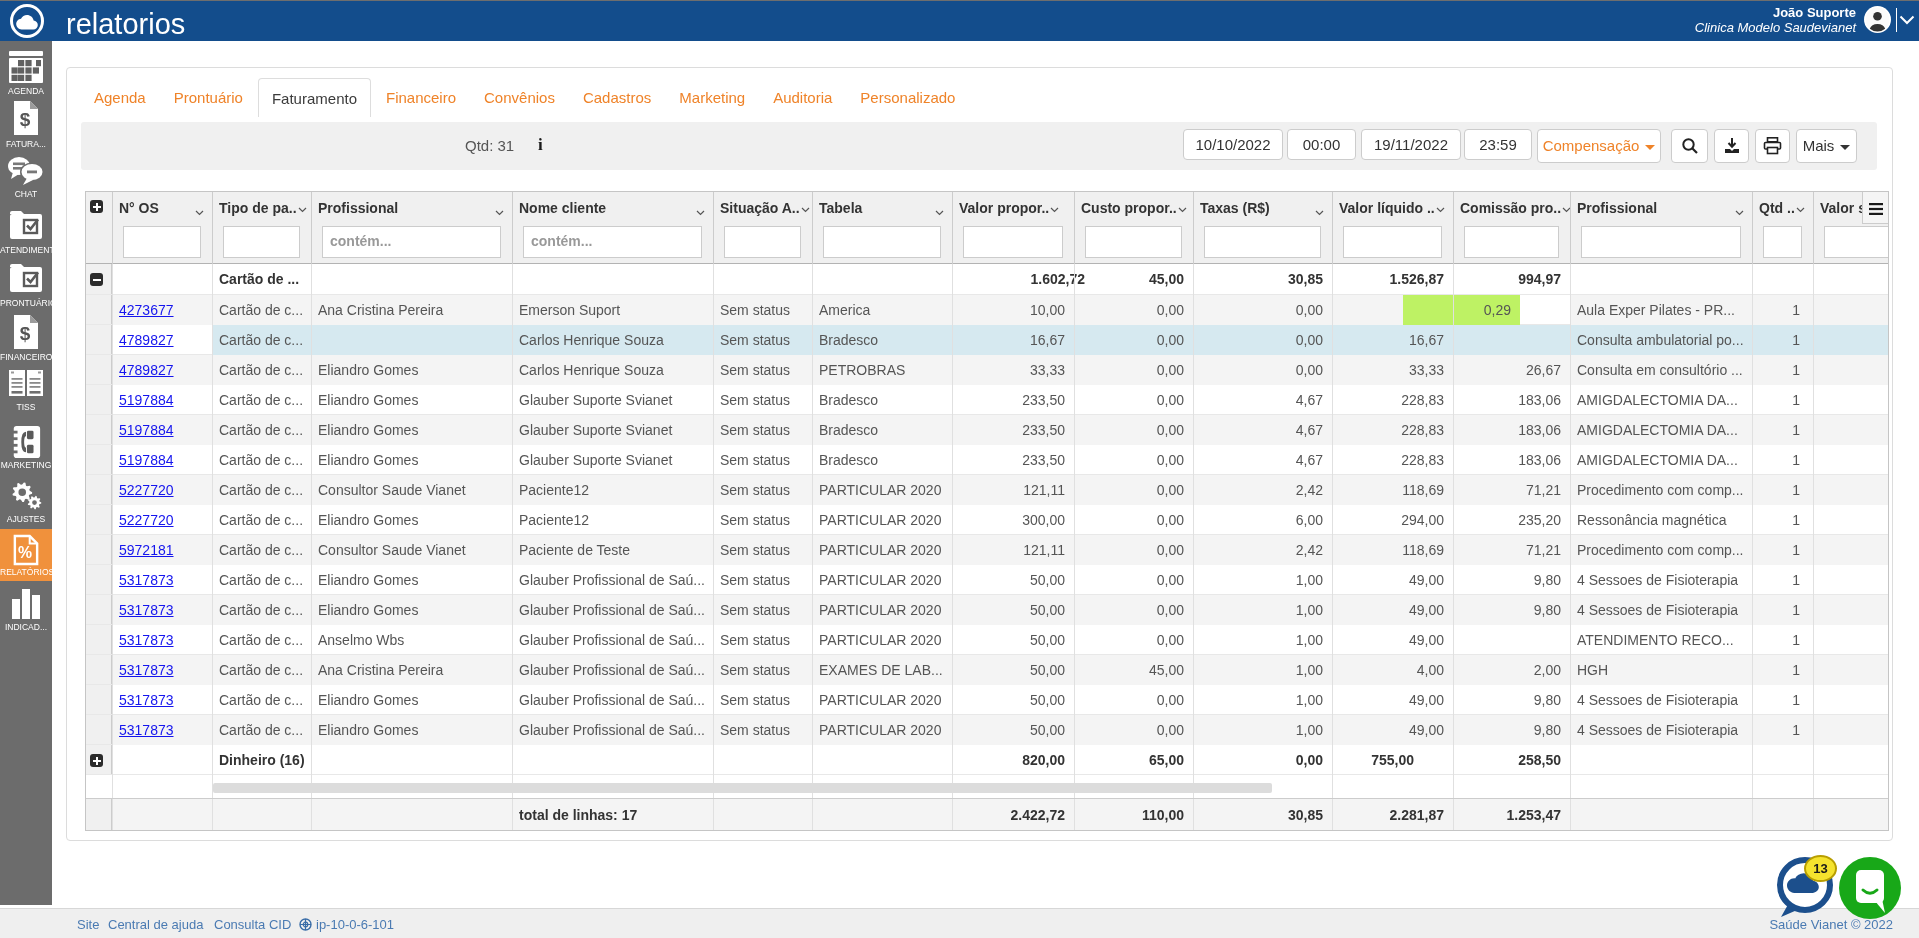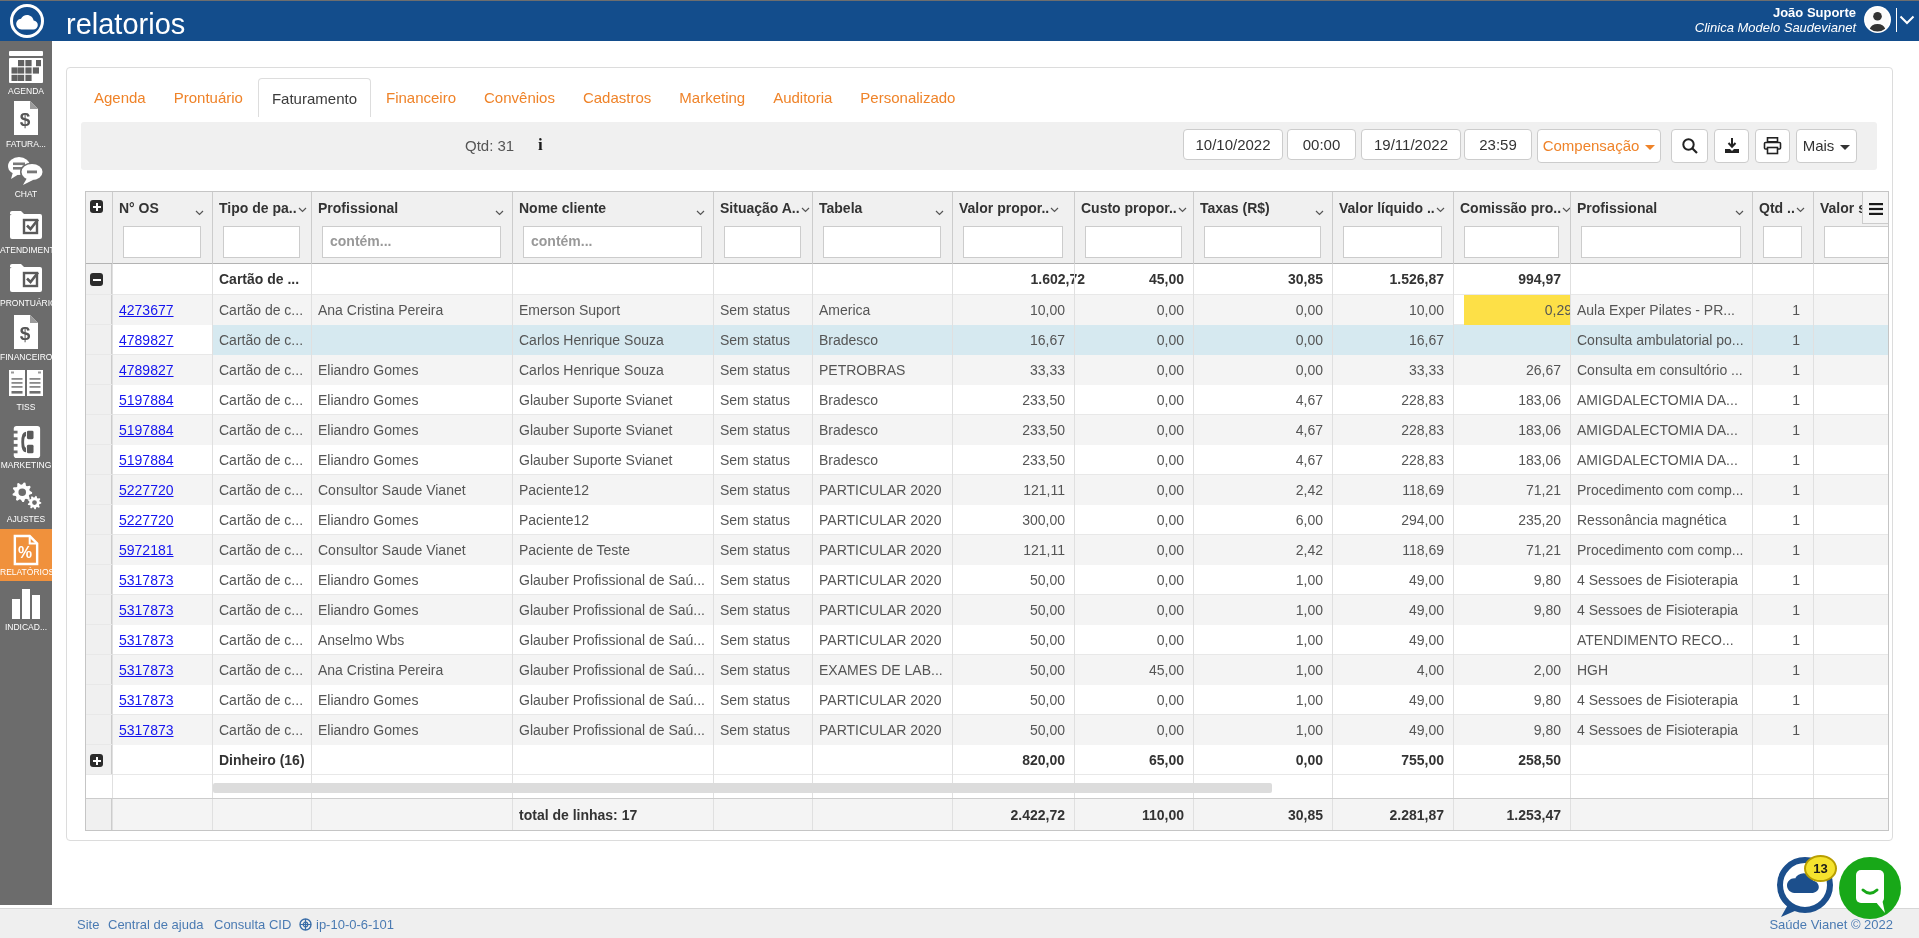--- a/index.html
+++ b/index.html
@@ -369,21 +369,21 @@
 <div class="tc" style="left:26px;width:100px;height:30px;line-height:30px;background:#f4f4f4"><a class="lnk">4273677</a></div>
 <div class="tc" style="left:126px;width:99px;height:30px;line-height:30px;background:#f4f4f4">Cartão de c...</div>
 <div class="tc" style="left:225px;width:201px;height:30px;line-height:30px;background:#f4f4f4">Ana Cristina Pereira</div>
 <div class="tc" style="left:426px;width:201px;height:30px;line-height:30px;background:#f4f4f4">Emerson Suport</div>
 <div class="tc" style="left:627px;width:99px;height:30px;line-height:30px;background:#f4f4f4">Sem status</div>
 <div class="tc" style="left:726px;width:140px;height:30px;line-height:30px;background:#f4f4f4">America</div>
 <div class="tc num" style="left:866px;width:122px;height:30px;line-height:30px;background:#f4f4f4">10,00</div>
 <div class="tc num" style="left:988px;width:119px;height:30px;line-height:30px;background:#f4f4f4">0,00</div>
 <div class="tc num" style="left:1107px;width:139px;height:30px;line-height:30px;background:#f4f4f4">0,00</div>
 <div class="tc num" style="left:1246px;width:121px;height:30px;line-height:30px;background:#f4f4f4">10,00</div>
-<div class="tc num" style="left:1378px;width:117px;height:30px;line-height:30px;background:#fde047">0,29</div>
+<div class="tc num" style="left:1317px;width:117px;height:30px;line-height:30px;background:#bef264">0,29</div>
 <div class="tc" style="left:1484px;width:182px;height:30px;line-height:30px;background:#f4f4f4">Aula Exper Pilates - PR...</div>
 <div class="tc num qn" style="left:1666px;width:61px;height:30px;line-height:30px;background:#f4f4f4">1</div>
 <div class="tc" style="left:1727px;width:77px;height:30px;line-height:30px;background:#f4f4f4"></div>
 </div>
 <div class="trow" style="top:133px;height:30px">
 <div class="xcell" style="left:0;width:26px;height:29px"></div>
 <div class="tc" style="left:26px;width:100px;height:30px;line-height:30px"><a class="lnk">4789827</a></div>
 <div class="tc" style="left:126px;width:99px;height:30px;line-height:30px;background:#d6e9f0">Cartão de c...</div>
 <div class="tc" style="left:225px;width:201px;height:30px;line-height:30px;background:#d6e9f0"></div>
 <div class="tc" style="left:426px;width:201px;height:30px;line-height:30px;background:#d6e9f0">Carlos Henrique Souza</div>
@@ -623,21 +623,21 @@
 <div class="xcell" style="left:0;width:26px;height:29px"></div>
 <div class="tc" style="left:26px;width:100px;height:30px;line-height:30px"></div>
 <div class="tc" style="left:126px;width:99px;height:30px;line-height:30px"><b>Dinheiro (16)</b></div>
 <div class="tc" style="left:225px;width:201px;height:30px;line-height:30px"></div>
 <div class="tc" style="left:426px;width:201px;height:30px;line-height:30px"></div>
 <div class="tc" style="left:627px;width:99px;height:30px;line-height:30px"></div>
 <div class="tc" style="left:726px;width:140px;height:30px;line-height:30px"></div>
 <div class="tc num" style="left:866px;width:122px;height:30px;line-height:30px"><b>820,00</b></div>
 <div class="tc num" style="left:988px;width:119px;height:30px;line-height:30px"><b>65,00</b></div>
 <div class="tc num" style="left:1107px;width:139px;height:30px;line-height:30px"><b>0,00</b></div>
-<div class="tc num" style="left:1246px;width:121px;height:30px;line-height:30px"><b>755,00</b></div>
+<div class="tc num" style="left:1216px;width:121px;height:30px;line-height:30px"><b>755,00</b></div>
 <div class="tc num" style="left:1367px;width:117px;height:30px;line-height:30px"><b>258,50</b></div>
 <div class="tc" style="left:1484px;width:182px;height:30px;line-height:30px"></div>
 <div class="tc num qn" style="left:1666px;width:61px;height:30px;line-height:30px"></div>
 <div class="tc" style="left:1727px;width:77px;height:30px;line-height:30px"></div>
 </div>
 <div class="exbtn plus" style="left:4px;top:562px">
         <i></i>
         <u></u>
       </div>
     <div style="position:absolute;left:0;top:72px;width:1802px;height:534px">

